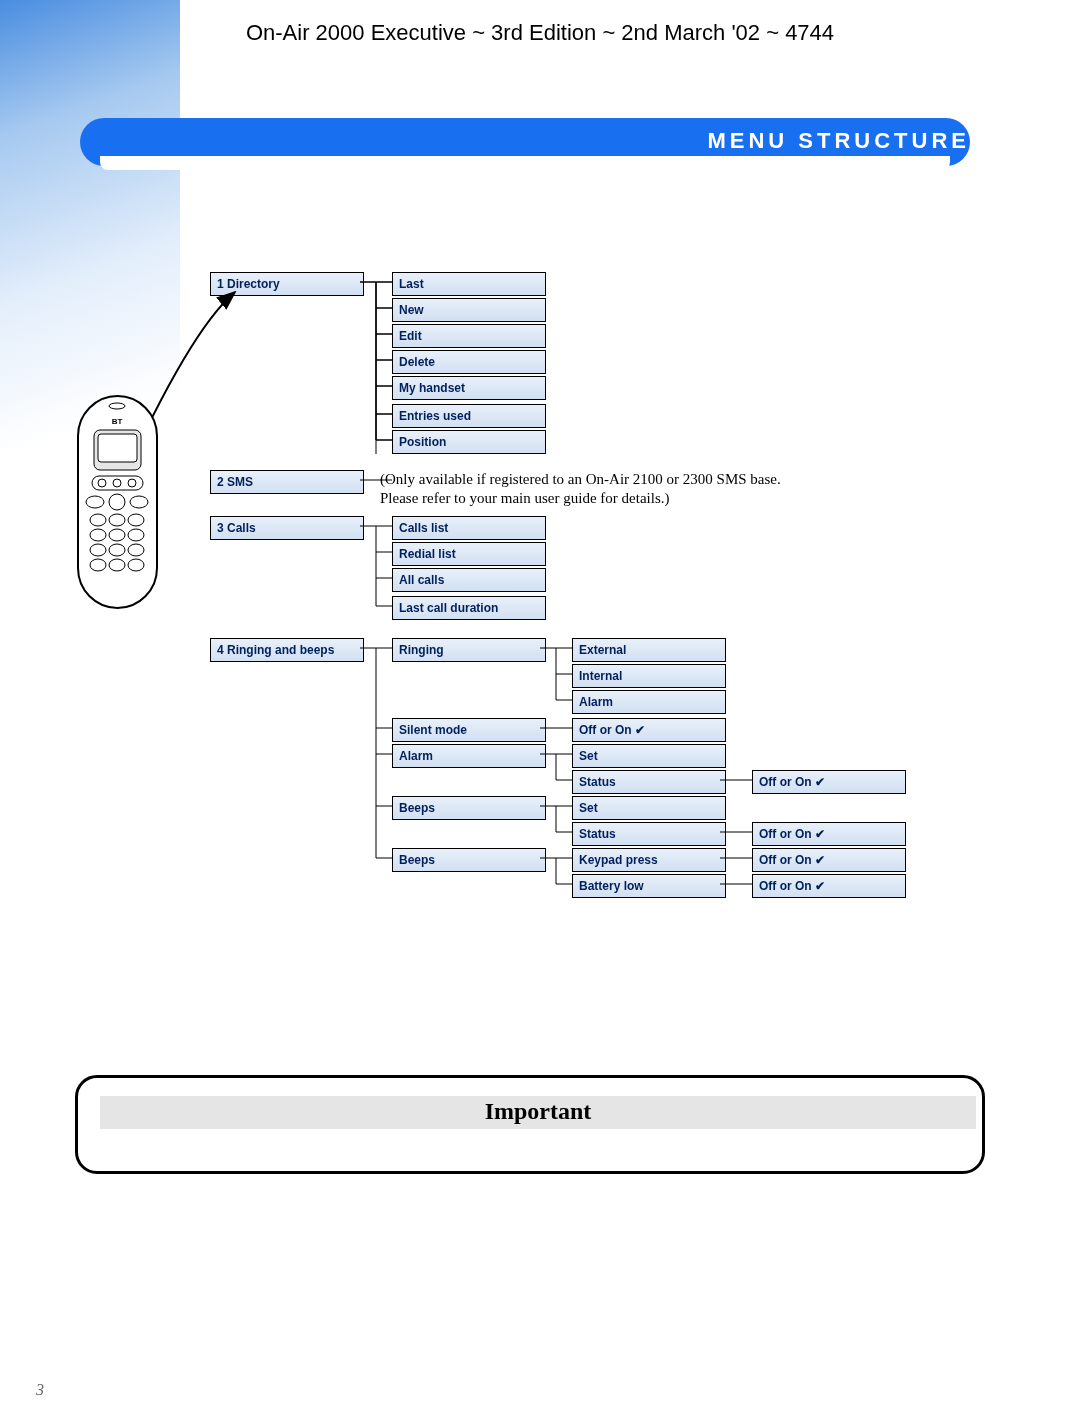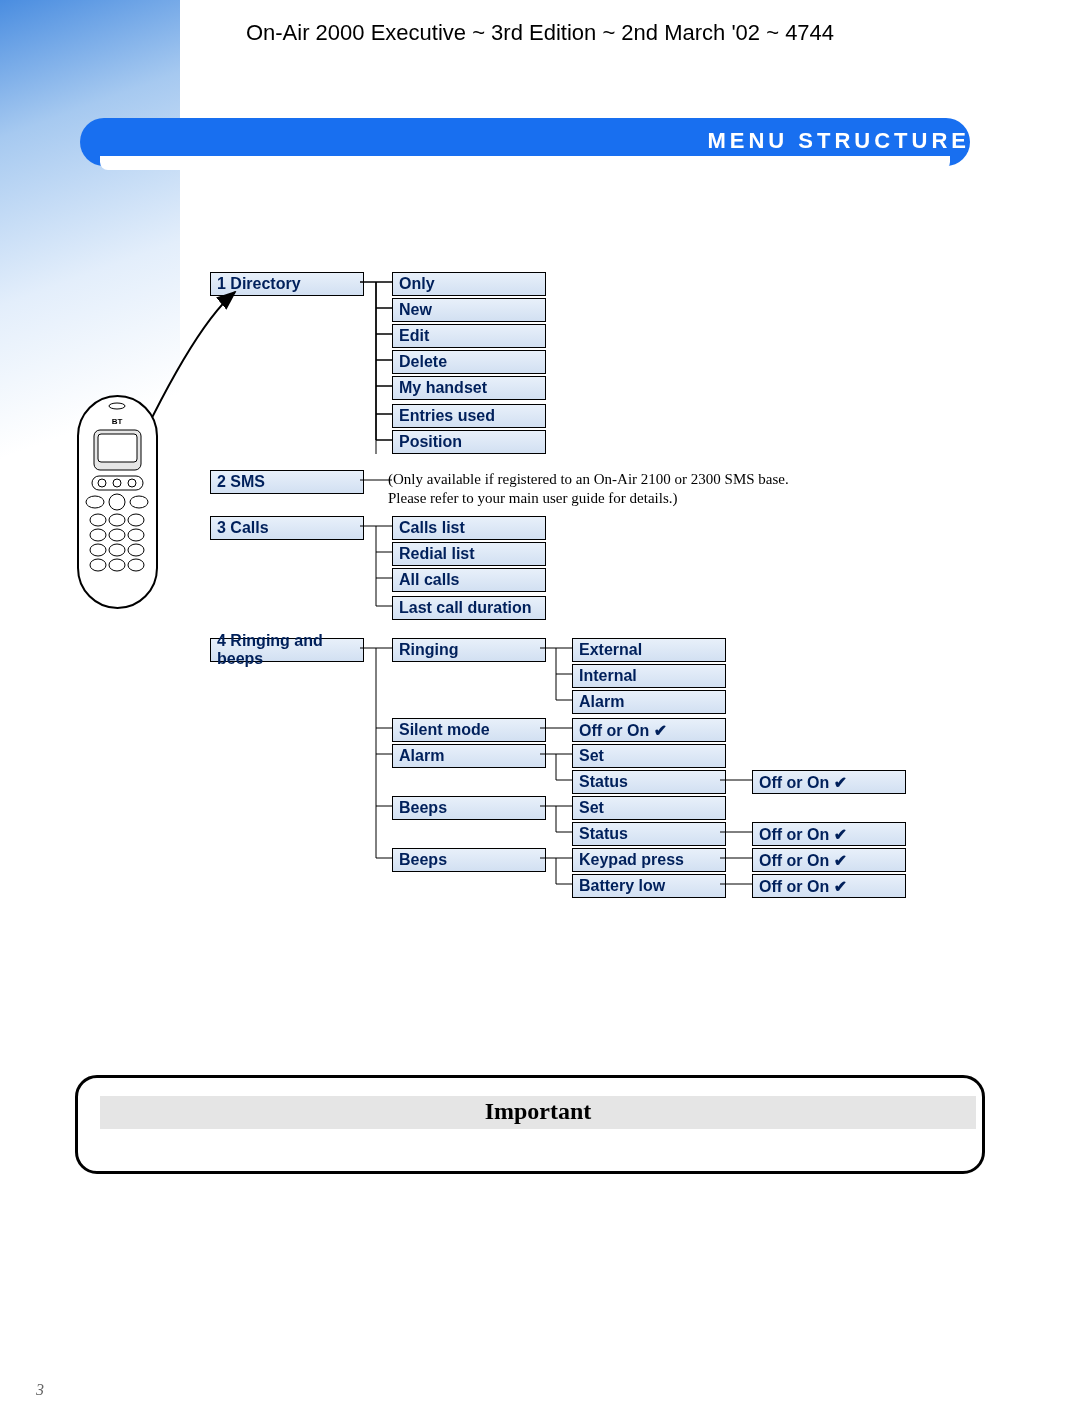--- a/index.html
+++ b/index.html
@@ -58,21 +58,21 @@
     top: 270px;
     left: 60px;
     width: 960px;
     height: 640px;
     z-index: 2;
   }
   .mbox {
     position: absolute;
     background: linear-gradient(#e8f0fa, #d2e0f2);
     border: 1px solid #000;
-    font-size: 16px;
+    font-size: 12px;
     font-weight: bold;
     color: #00205b;
     padding: 3px 6px;
     height: 16px;
     display: flex;
     align-items: center;
   }
   .note {
     position: absolute;
     font-family: "Times New Roman", Times, serif;
@@ -199,29 +199,29 @@
     <line x1="496" y1="614" x2="512" y2="614" stroke="#000"></line>
     <line x1="660" y1="588" x2="692" y2="588" stroke="#000"></line>
     <line x1="660" y1="614" x2="692" y2="614" stroke="#000"></line>
   </svg>
 
   <div class="mbox" style="left:150px;top:2px;width:140px">1 Directory</div>
   <div class="mbox" style="left:150px;top:200px;width:140px">2 SMS</div>
   <div class="mbox" style="left:150px;top:246px;width:140px">3 Calls</div>
   <div class="mbox" style="left:150px;top:368px;width:140px">4 Ringing and beeps</div>
 
-  <div class="mbox" style="left:332px;top:2px;width:140px">Only</div>
+  <div class="mbox" style="left:332px;top:2px;width:140px">Last</div>
   <div class="mbox" style="left:332px;top:28px;width:140px">New</div>
   <div class="mbox" style="left:332px;top:54px;width:140px">Edit</div>
   <div class="mbox" style="left:332px;top:80px;width:140px">Delete</div>
   <div class="mbox" style="left:332px;top:106px;width:140px">My handset</div>
   <div class="mbox" style="left:332px;top:134px;width:140px">Entries used</div>
   <div class="mbox" style="left:332px;top:160px;width:140px">Position</div>
 
-  <div class="note" style="left:328px;top:200px;width:520px;white-space:pre-line">(Only available if registered to an On-Air 2100 or 2300 SMS base.
+  <div class="note" style="left:320px;top:200px;width:520px;white-space:pre-line">(Only available if registered to an On-Air 2100 or 2300 SMS base.
 Please refer to your main user guide for details.)</div>
 
   <div class="mbox" style="left:332px;top:246px;width:140px">Calls list</div>
   <div class="mbox" style="left:332px;top:272px;width:140px">Redial list</div>
   <div class="mbox" style="left:332px;top:298px;width:140px">All calls</div>
   <div class="mbox" style="left:332px;top:326px;width:140px">Last call duration</div>
 
   <div class="mbox" style="left:332px;top:368px;width:140px">Ringing</div>
   <div class="mbox" style="left:332px;top:448px;width:140px">Silent mode</div>
   <div class="mbox" style="left:332px;top:474px;width:140px">Alarm</div>

